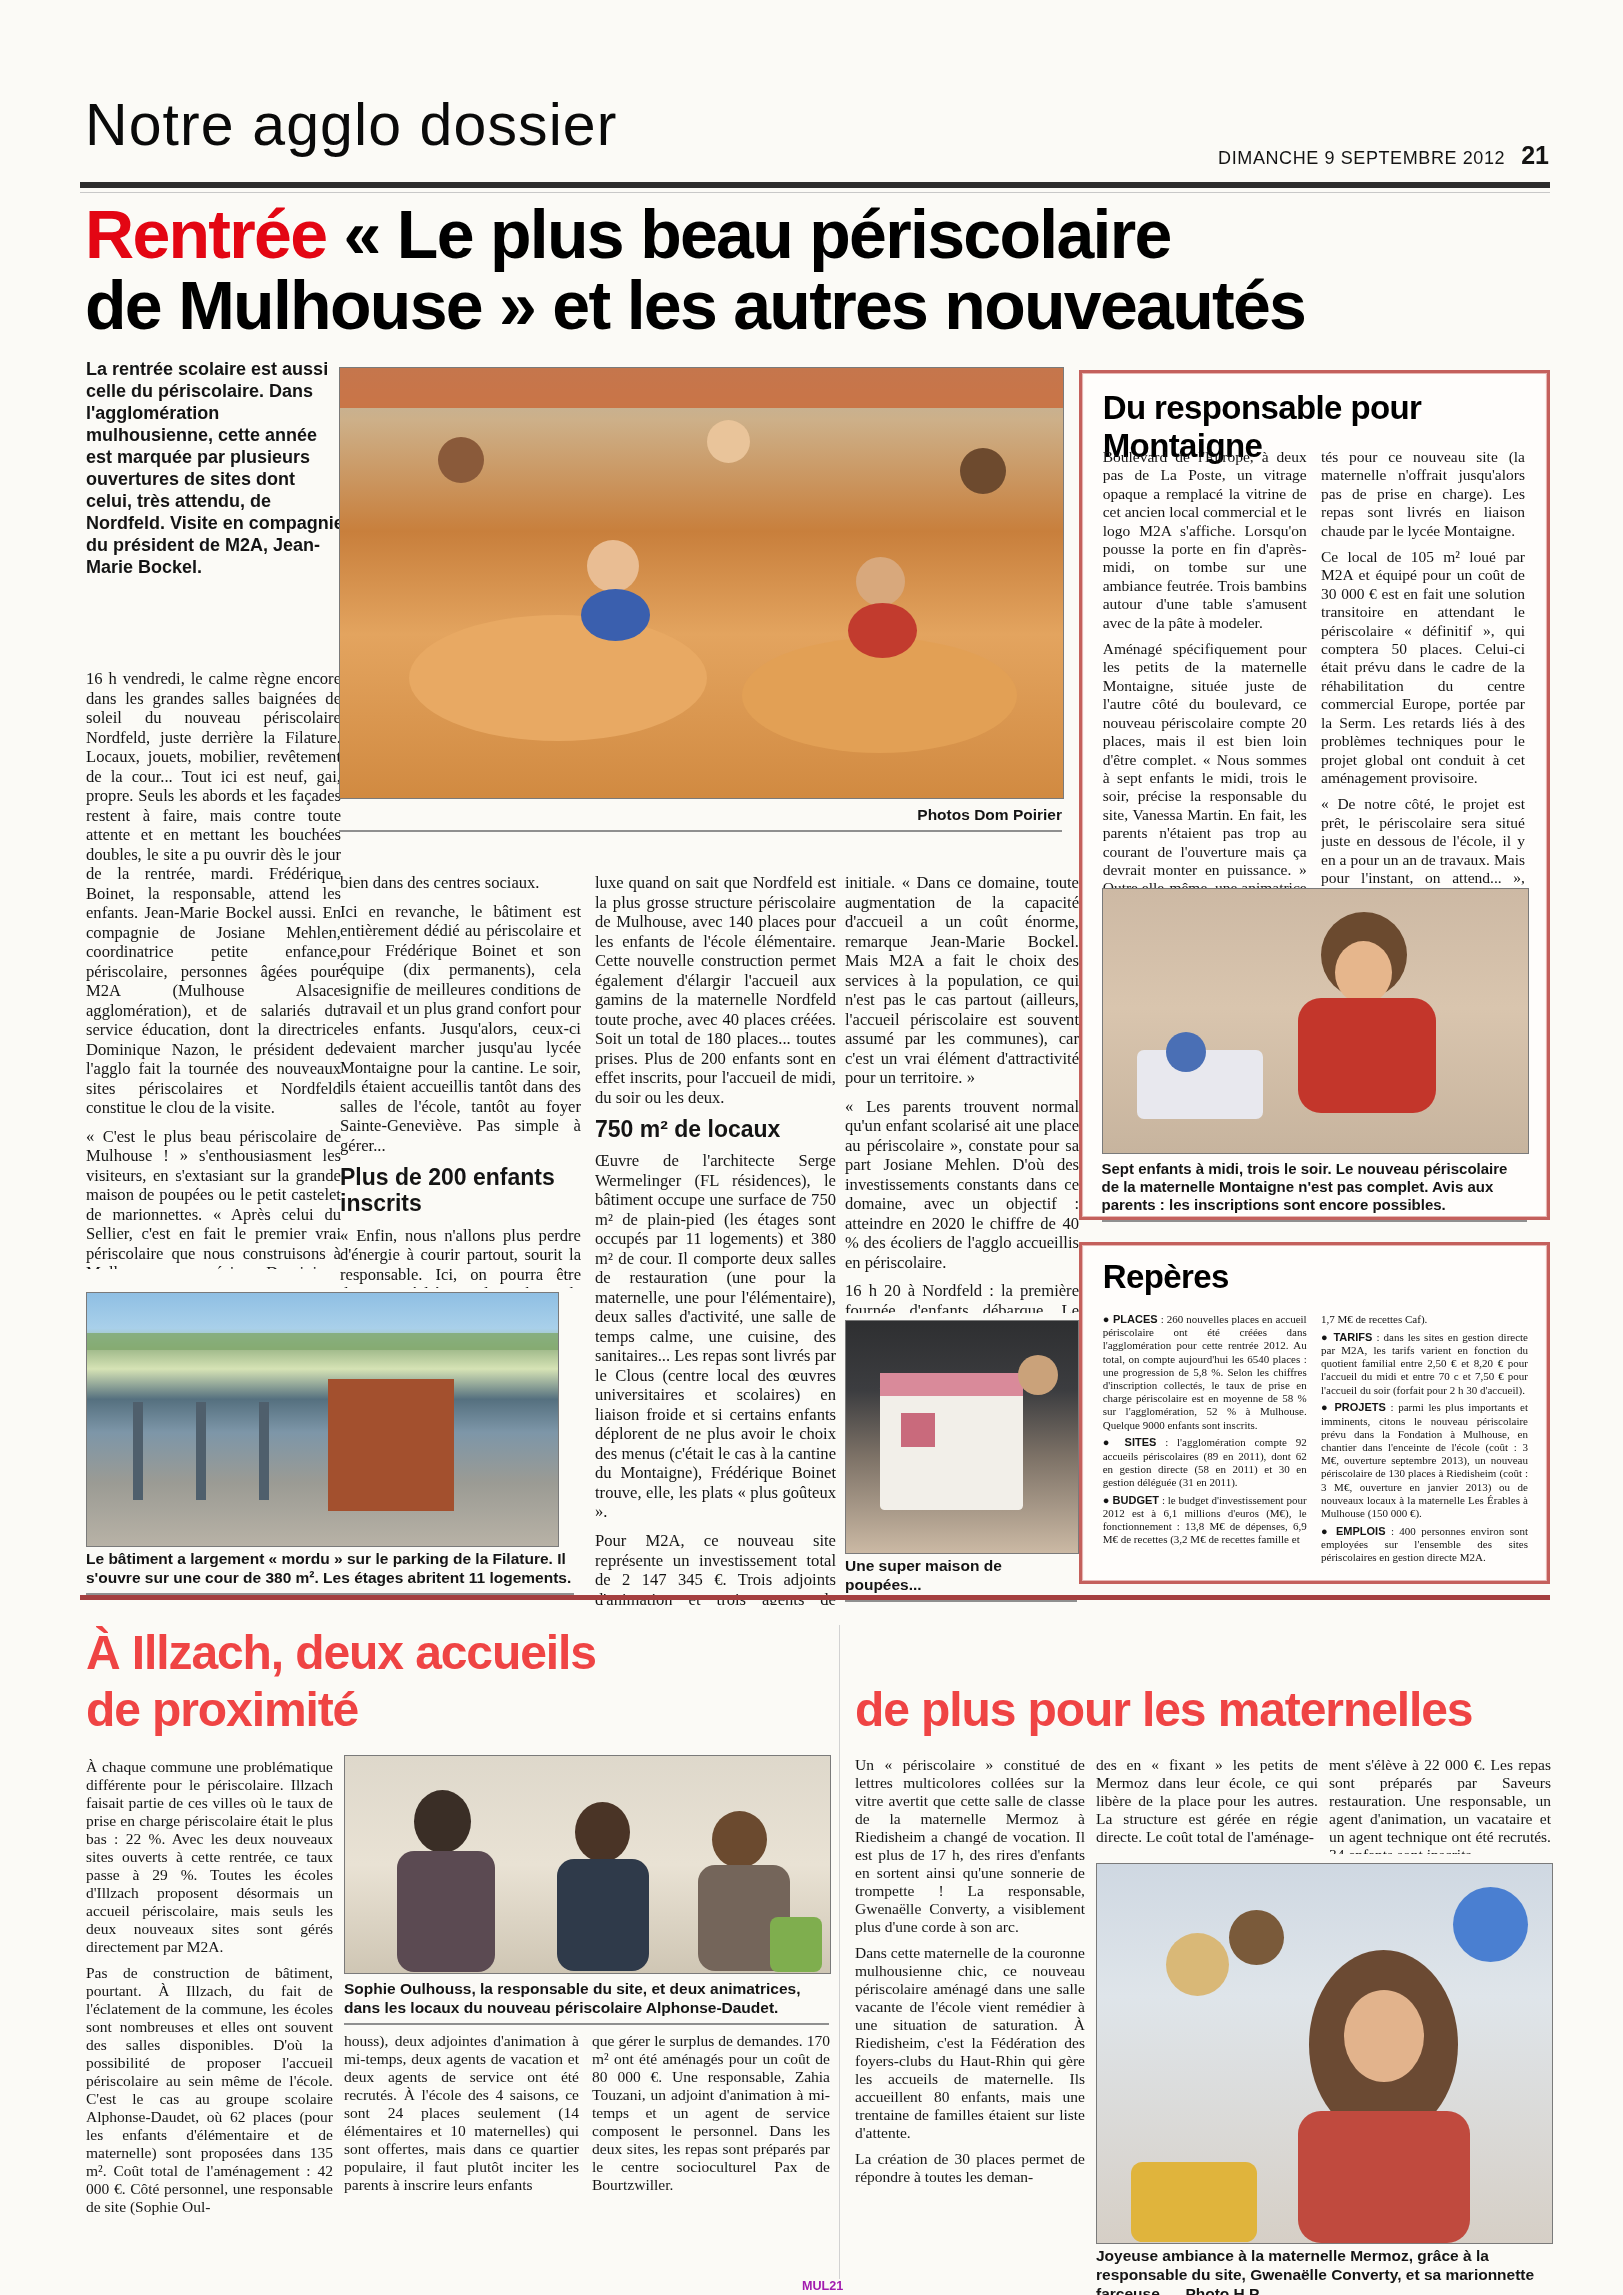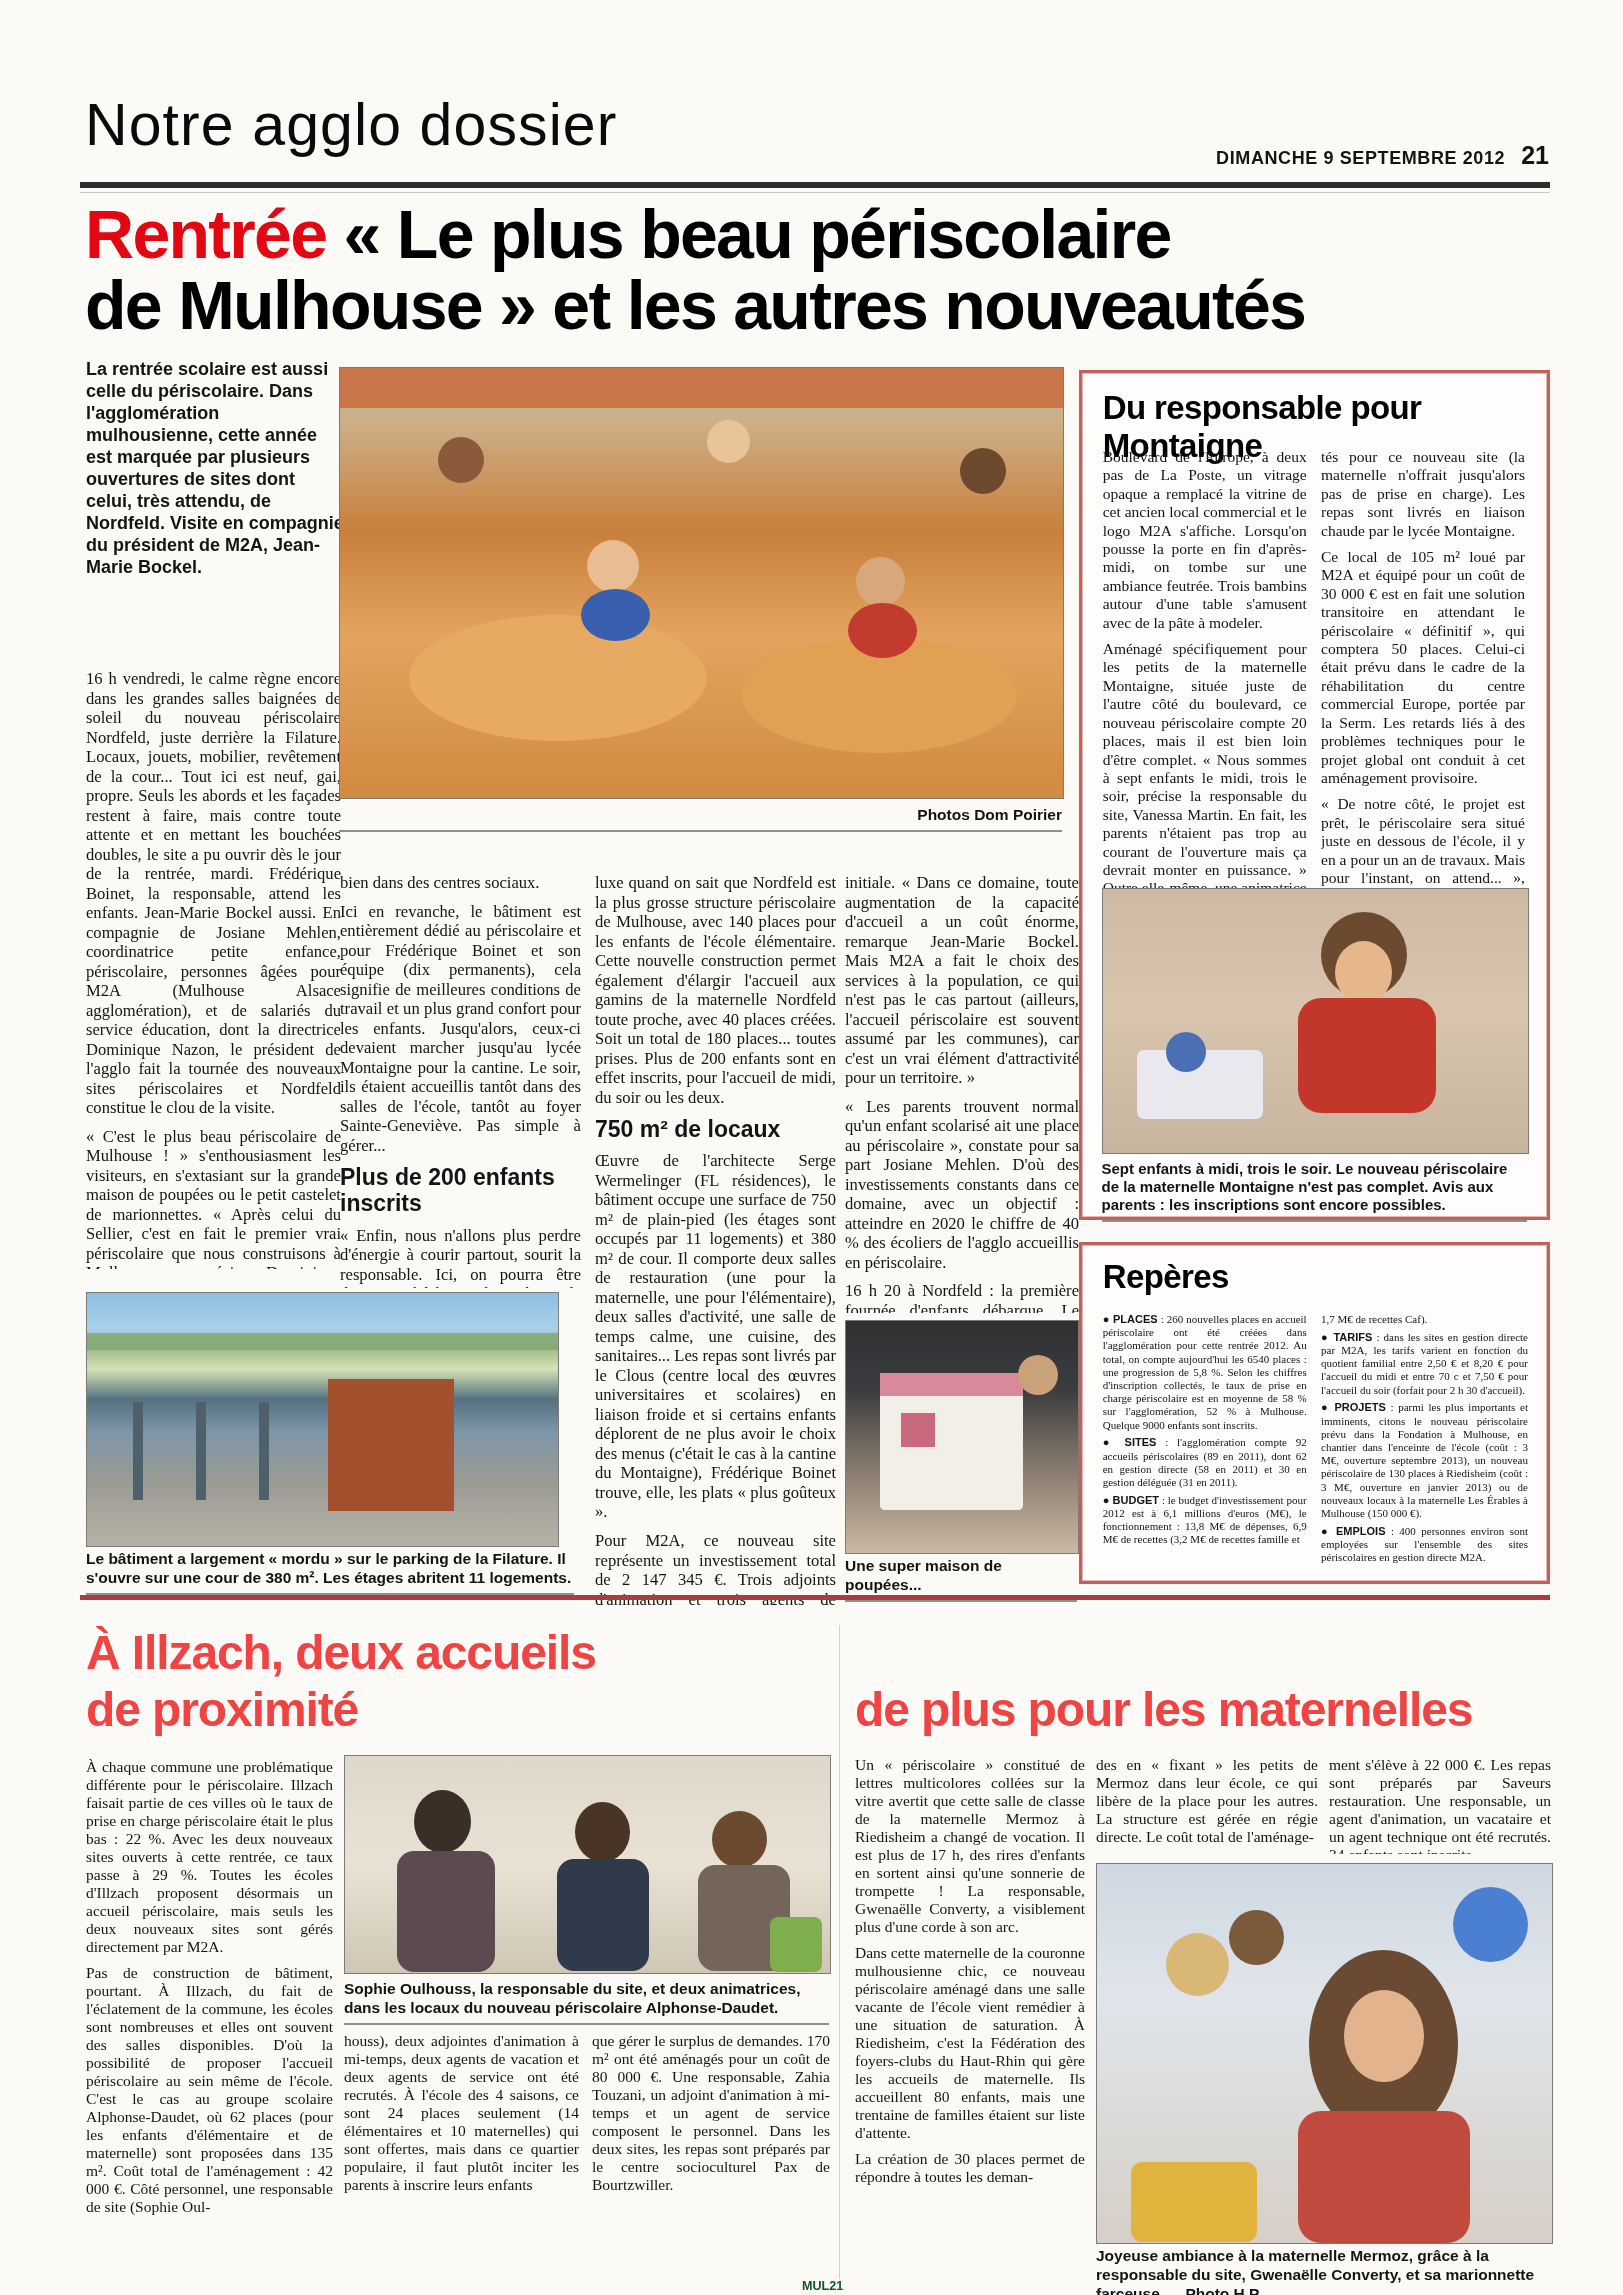--- a/index.html
+++ b/index.html
@@ -3,21 +3,21 @@
 <meta charset="utf-8">
 <style>
   html,body{margin:0;padding:0;background:#9a9a9a;}
   .page{position:relative;width:1623px;height:2295px;background:#fbfaf6;color:#141414;
         font-family:"Liberation Serif",serif;overflow:hidden;}
   .abs{position:absolute;}
   
   .mast-title{left:85px;top:91px;font-family:"Liberation Sans",sans-serif;font-weight:400;
               font-size:59px;letter-spacing:1.1px;color:#0a0a0a;}
   .mast-right{left:1033px;top:141px;width:516px;text-align:right;font-family:"Liberation Sans",sans-serif;}
-  .mast-date{font-weight:bold;font-size:18px;letter-spacing:0.6px;}
+  .mast-date{font-weight:normal;font-size:18px;letter-spacing:0.6px;}
   .mast-page{font-weight:bold;font-size:25px;margin-left:16px;}
   .mast-rule{left:80px;top:182px;width:1470px;height:5.7px;background:#2d2d2d;}
   .mast-rule2{left:80px;top:192px;width:1470px;height:1.1px;background:#c8c8c8;}
   
   .headline{left:85px;top:199px;width:1469px;font-family:"Liberation Sans",sans-serif;
             font-weight:bold;font-size:68px;line-height:71px;letter-spacing:-1.7px;color:#000;}
   .kicker{color:#e30613;}
   
   .col{position:absolute;overflow:hidden;text-align:justify;font-size:16.6px;line-height:19.5px;}
   .col p{margin:0 0 9.2px 0;}
@@ -43,21 +43,21 @@
   .repcol{position:absolute;overflow:hidden;text-align:justify;font-size:11px;line-height:13.2px;}
   .repcol p{margin:0 0 4.6px 0;}
   .replbl{font-family:"Liberation Sans",sans-serif;font-weight:bold;}
   .bigrule{left:80px;top:1595px;width:1470px;height:4.6px;background:#a43f3f;}
   .subheadline{position:absolute;font-family:"Liberation Sans",sans-serif;font-weight:bold;
                font-size:48px;line-height:57px;letter-spacing:-1.1px;color:#ef4444;}
   .vsep{left:839px;top:1625px;width:1.1px;height:654px;background:#d2d2d2;position:absolute;}
   .smallcol{position:absolute;overflow:hidden;text-align:justify;font-size:15.5px;line-height:18px;}
   .smallcol p{margin:0 0 8px 0;}
   .footmark{left:802px;top:2279px;font-family:"Liberation Sans",sans-serif;font-weight:bold;
-            font-size:12.6px;color:#14532d;}
+            font-size:12.6px;color:#a21caf;}
 </style>
 </head>
 <body>
 
 <div class="page">
 
   <div class="abs mast-title">Notre agglo dossier</div>
   <div class="abs mast-right">
     <span class="mast-date">DIMANCHE 9 SEPTEMBRE 2012</span><span class="mast-page">21</span>
   </div>

